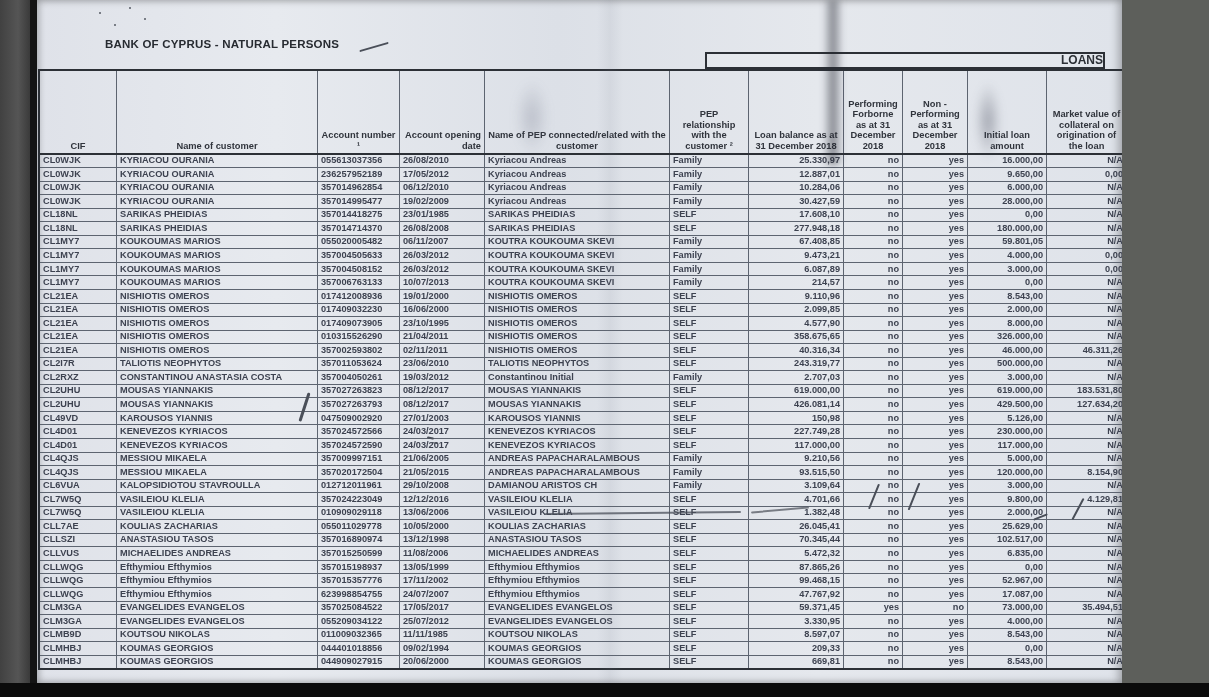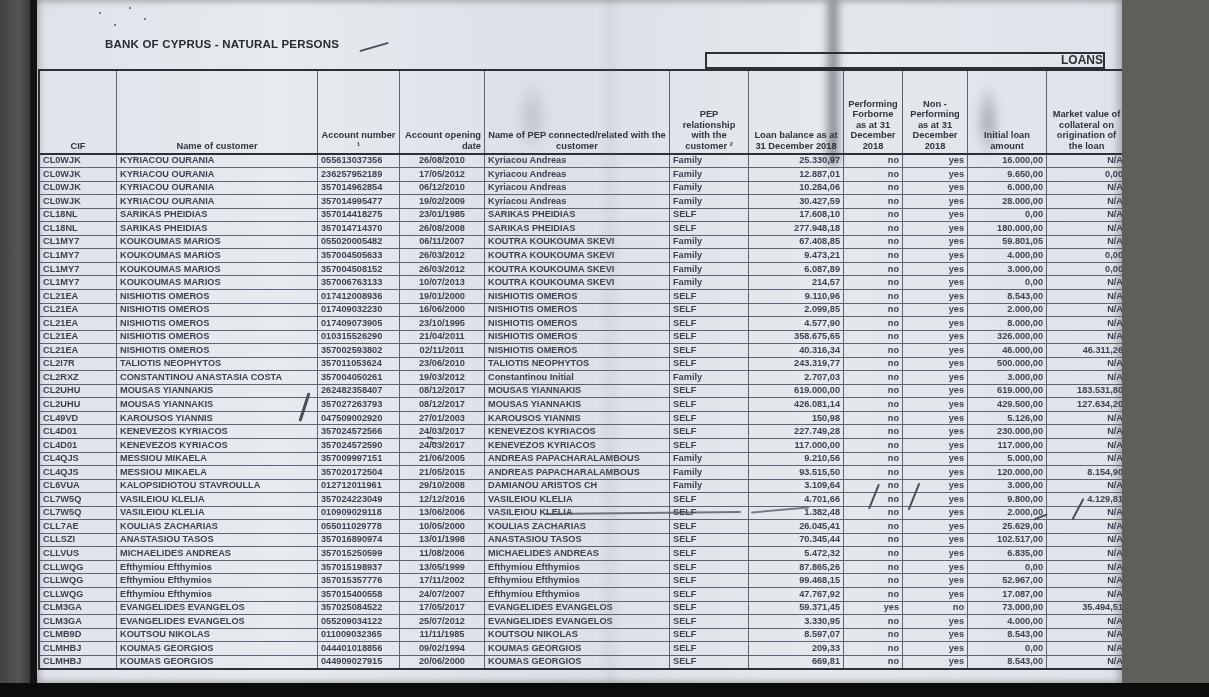--- a/index.html
+++ b/index.html
@@ -25,21 +25,21 @@
   table.loans{border:2px solid #2c3036;}
   table.loans thead tr{height:84px;}
   table.loans thead th{vertical-align:bottom;text-align:center;font-size:9.3px;line-height:1.12;
         white-space:normal;padding-bottom:2px;border-bottom:2px solid #2c3036;color:#30343c;}
   table.loans tbody tr{height:13.55px;padding-left:32px;}
   table.loans tbody td{font-size:9.2px;line-height:1;}
   
   .c1{width:70px}.c2{width:194px}.c3{width:75px}.c4{width:78px}.c5{width:178px}.c6{width:72px}
   .c7{width:88px}.c8{width:52px}.c9{width:58px}.c10{width:72px}.c11{width:73px}.c12{width:57px}
   table.loans thead th:nth-child(4){text-align:right;margin-left:8px;}
-  table.loans tbody td:nth-child(4){text-align:center;}
+  table.loans tbody td:nth-child(4){}
   table.loans tbody td:nth-child(n+7){text-align:right;}
   
   .smudge{position:absolute;pointer-events:none;}
   .sm1{left:786px;top:0;width:20px;height:165px;filter:blur(3px);
        background:linear-gradient(90deg,transparent,rgba(35,38,48,.5),transparent);}
   .sm2{left:938px;top:82px;width:26px;height:78px;filter:blur(4px);
        background:radial-gradient(ellipse at center,rgba(60,64,80,.38),transparent 70%);}
   .sm3{left:478px;top:80px;width:34px;height:75px;filter:blur(5px);
        background:radial-gradient(ellipse at center,rgba(90,95,115,.25),transparent 70%);}
   .sm4{left:560px;top:0;width:26px;height:697px;
@@ -326,21 +326,21 @@
             <td>2.707,03</td>
             <td>no</td>
             <td>yes</td>
             <td>3.000,00</td>
             <td>N/A</td>
             <td>N/A</td>
           </tr>
           <tr>
             <td>CL2UHU</td>
             <td>MOUSAS YIANNAKIS</td>
-            <td>262482358407</td>
+            <td>357027263823</td>
             <td>08/12/2017</td>
             <td>MOUSAS YIANNAKIS</td>
             <td>SELF</td>
             <td>619.000,00</td>
             <td>no</td>
             <td>yes</td>
             <td>619.000,00</td>
             <td>183.531,80</td>
             <td>202.649,60</td>
           </tr>
@@ -481,21 +481,21 @@
             <td>no</td>
             <td>yes</td>
             <td>25.629,00</td>
             <td>N/A</td>
             <td>0,00</td>
           </tr>
           <tr>
             <td>CLLSZI</td>
             <td>ANASTASIOU TASOS</td>
             <td>357016890974</td>
-            <td>13/01/1998</td>
+            <td>13/12/1998</td>
             <td>ANASTASIOU TASOS</td>
             <td>SELF</td>
             <td>70.345,44</td>
             <td>no</td>
             <td>yes</td>
             <td>102.517,00</td>
             <td>N/A</td>
             <td>70.345,44</td>
           </tr>
           <tr>
@@ -536,21 +536,21 @@
             <td>99.468,15</td>
             <td>no</td>
             <td>yes</td>
             <td>52.967,00</td>
             <td>N/A</td>
             <td>50.779,24</td>
           </tr>
           <tr>
             <td>CLLWQG</td>
             <td>Efthymiou Efthymios</td>
-            <td>357015400558</td>
+            <td>623998854755</td>
             <td>24/07/2007</td>
             <td>Efthymiou Efthymios</td>
             <td>SELF</td>
             <td>47.767,92</td>
             <td>no</td>
             <td>yes</td>
             <td>17.087,00</td>
             <td>N/A</td>
             <td>24.385,88</td>
           </tr>

